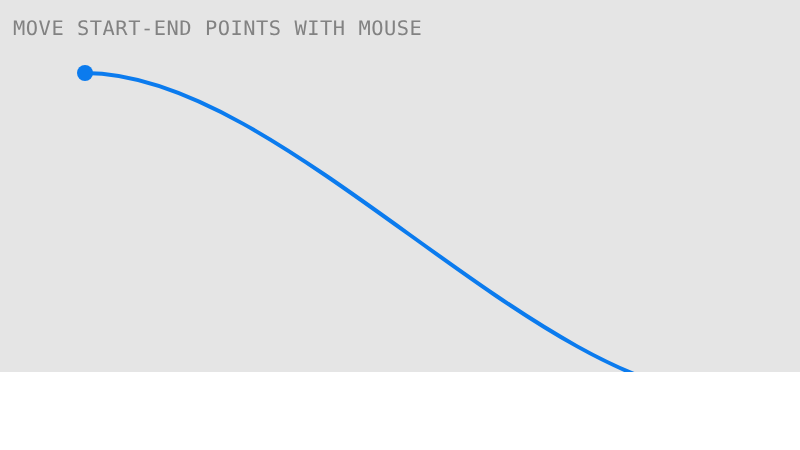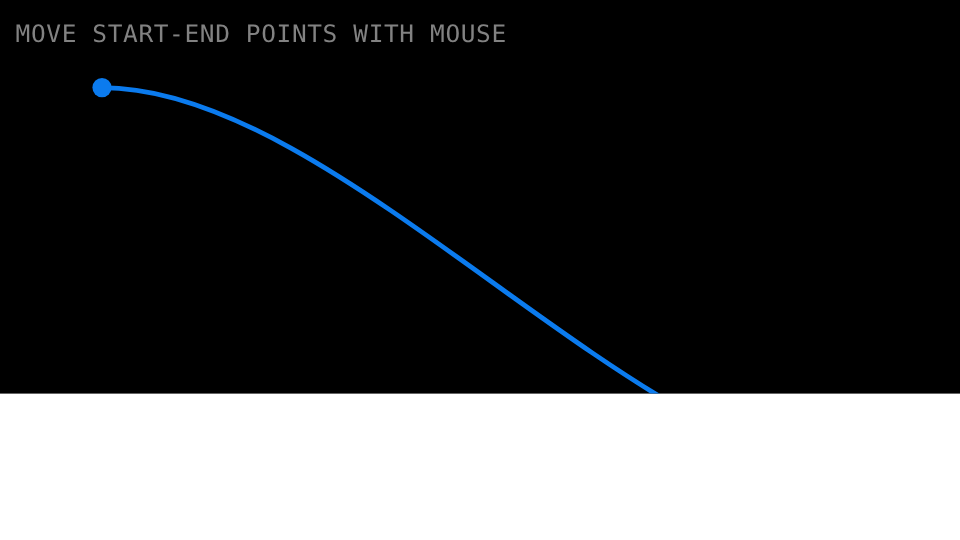--- a/index.html
+++ b/index.html
@@ -59,21 +59,21 @@
     stroke-linejoin: round;
   }
 
   .handle {
     cursor: pointer;
   }
 </style>
 </head>
 <body>
 
-<div id="stage" style="background: #000000; width: 800px; height: 328px;">
+<div id="stage" style="background: #e5e5e5; width: 800px; height: 372px;">
 
   <h1 id="title" style="color: rgb(130, 130, 130);">MOVE START-END POINTS WITH MOUSE</h1>
 
   <svg id="curve-canvas" viewBox="0 0 800 450" width="800" height="450" xmlns="http://www.w3.org/2000/svg">
 
     <path class="curve-path" d="M 85 73 C 285 73, 535 397, 735 397" stroke="#0b7bee" stroke-width="4"></path>
 
     <circle class="handle" cx="85" cy="73" r="8" fill="#0b7bee"></circle>
 
     <circle class="handle" cx="735" cy="397" r="13" fill="#e32636"></circle>

